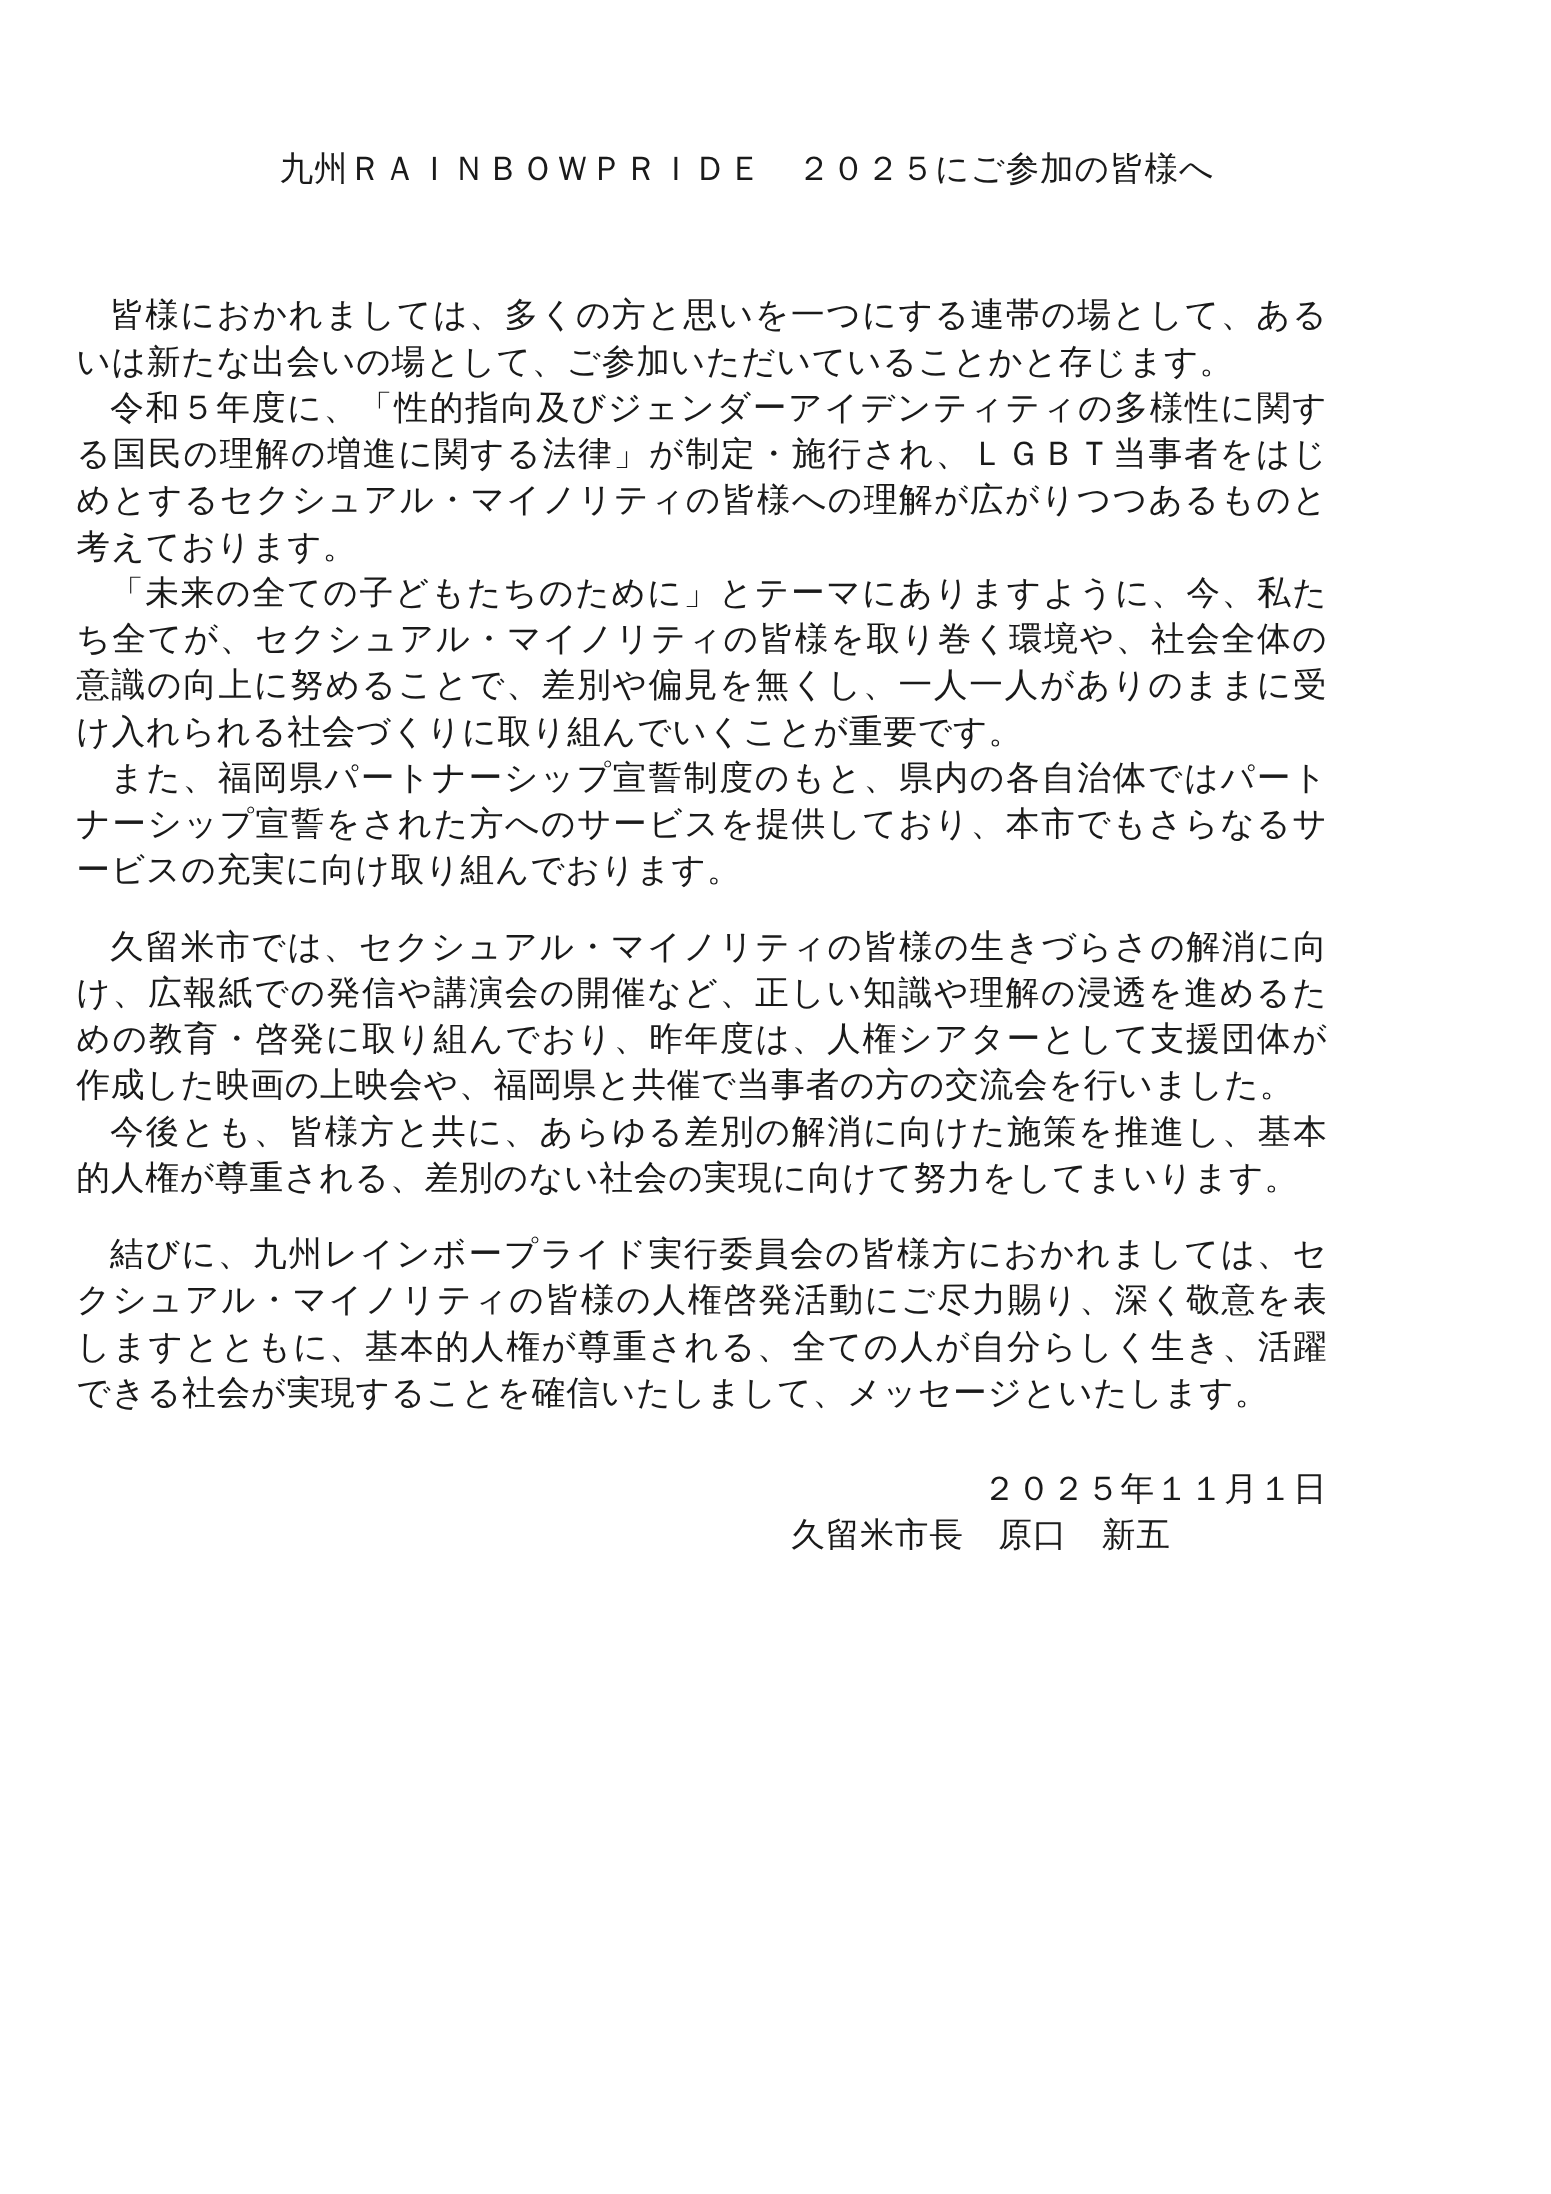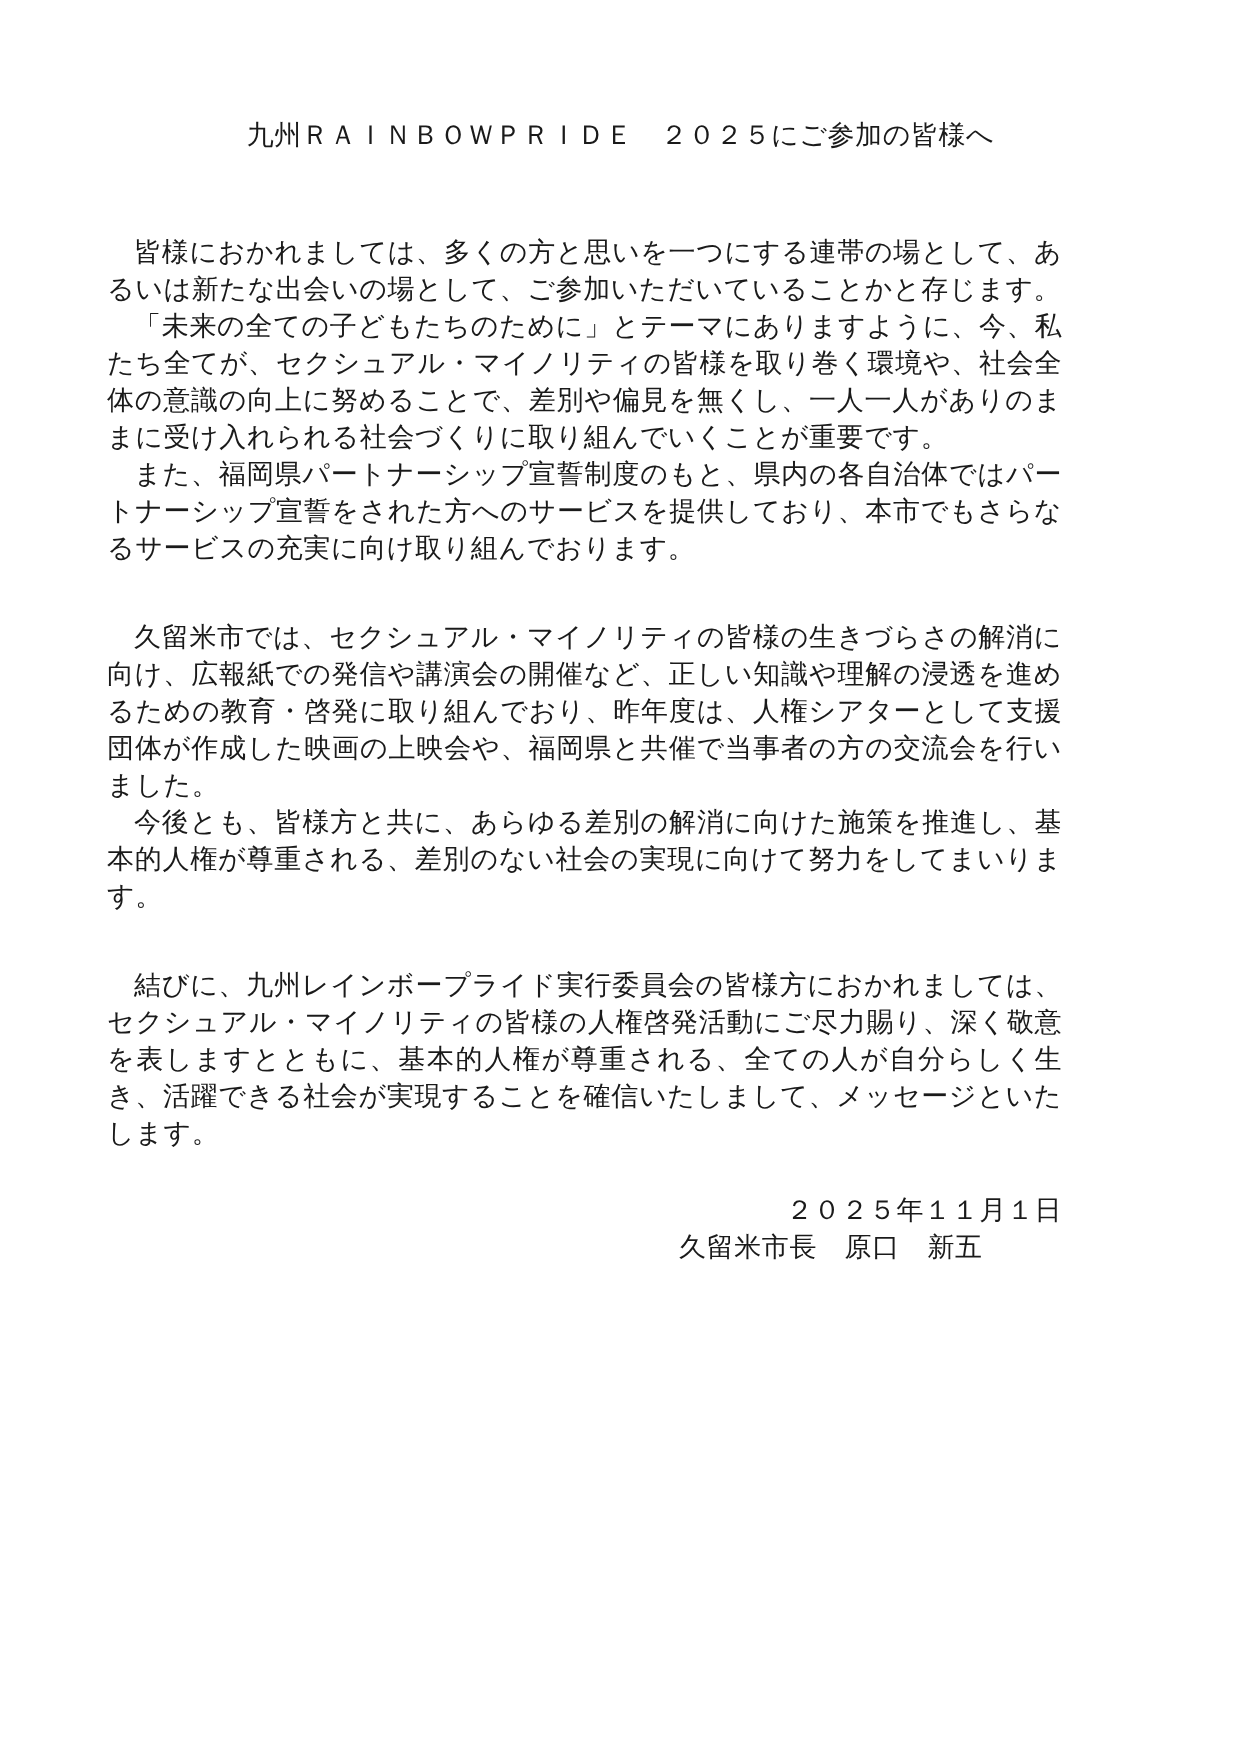--- a/index.html
+++ b/index.html
@@ -7,21 +7,21 @@
     --page-bg:#ffffff;
   }
   html,body{margin:0;padding:0;background:#e8e8e8;}
   .page{
     position:relative;
     width:1241px;
     height:1755px;
     margin:0 auto;
     background:var(--page-bg);
     box-sizing:border-box;
-    padding:117px 179px 0 107px;
+    padding:117px 179px 0 61px;
     font-family:"Liberation Serif","DejaVu Serif",serif;
     font-size:27px;
     line-height:37px;
     letter-spacing:0.6px;
     color:var(--text-color);
     overflow:hidden;
   }
   .doc-title{
     font-size:27px;
     font-weight:normal;
@@ -30,37 +30,38 @@
     position:relative;
     left:36px;
     white-space:nowrap;
   }
   .para{
     margin:0;
     text-align:justify;
     text-justify:inter-character;
     text-indent:27px;
   }
-  .b{margin-top:52px;}
+  .b{margin-top:24px;}
   .sign-block{
     margin-top:40px;
     margin-left:572px;
   }
   .sign-block p{margin:0;white-space:nowrap;}
   .date-line{padding-left:5px;text-align:right;}
 </style>
 </head>
 <body>
 
 <div class="page">
 
   <h1 class="doc-title">九州ＲＡＩＮＢＯＷＰＲＩＤＥ　２０２５にご参加の皆様へ</h1>
 
   <div>
     <p class="para b">皆様におかれましては、多くの方と思いを一つにする連帯の場として、あるいは新たな出会いの場として、ご参加いただいていることかと存じます。</p>
+    <p class="para">令和５年度に、「性的指向及びジェンダーアイデンティティの多様性に関する国民の理解の増進に関する法律」が制定・施行され、ＬＧＢＴ当事者をはじめとするセクシュアル・マイノリティの皆様への理解が広がりつつあるものと考えております。</p>
     <p class="para">「未来の全ての子どもたちのために」とテーマにありますように、今、私たち全てが、セクシュアル・マイノリティの皆様を取り巻く環境や、社会全体の意識の向上に努めることで、差別や偏見を無くし、一人一人がありのままに受け入れられる社会づくりに取り組んでいくことが重要です。</p>
     <p class="para">また、福岡県パートナーシップ宣誓制度のもと、県内の各自治体ではパートナーシップ宣誓をされた方へのサービスを提供しており、本市でもさらなるサービスの充実に向け取り組んでおります。</p>
     <p class="para b">久留米市では、セクシュアル・マイノリティの皆様の生きづらさの解消に向け、広報紙での発信や講演会の開催など、正しい知識や理解の浸透を進めるための教育・啓発に取り組んでおり、昨年度は、人権シアターとして支援団体が作成した映画の上映会や、福岡県と共催で当事者の方の交流会を行いました。</p>
     <p class="para">今後とも、皆様方と共に、あらゆる差別の解消に向けた施策を推進し、基本的人権が尊重される、差別のない社会の実現に向けて努力をしてまいります。</p>
     <p class="para b">結びに、九州レインボープライド実行委員会の皆様方におかれましては、セクシュアル・マイノリティの皆様の人権啓発活動にご尽力賜り、深く敬意を表しますとともに、基本的人権が尊重される、全ての人が自分らしく生き、活躍できる社会が実現することを確信いたしまして、メッセージといたします。</p>
   </div>
 
   <div class="sign-block">
     <p class="date-line">２０２５年１１月１日</p>
     <p class="signer-line">久留米市長　原口　新五</p>

